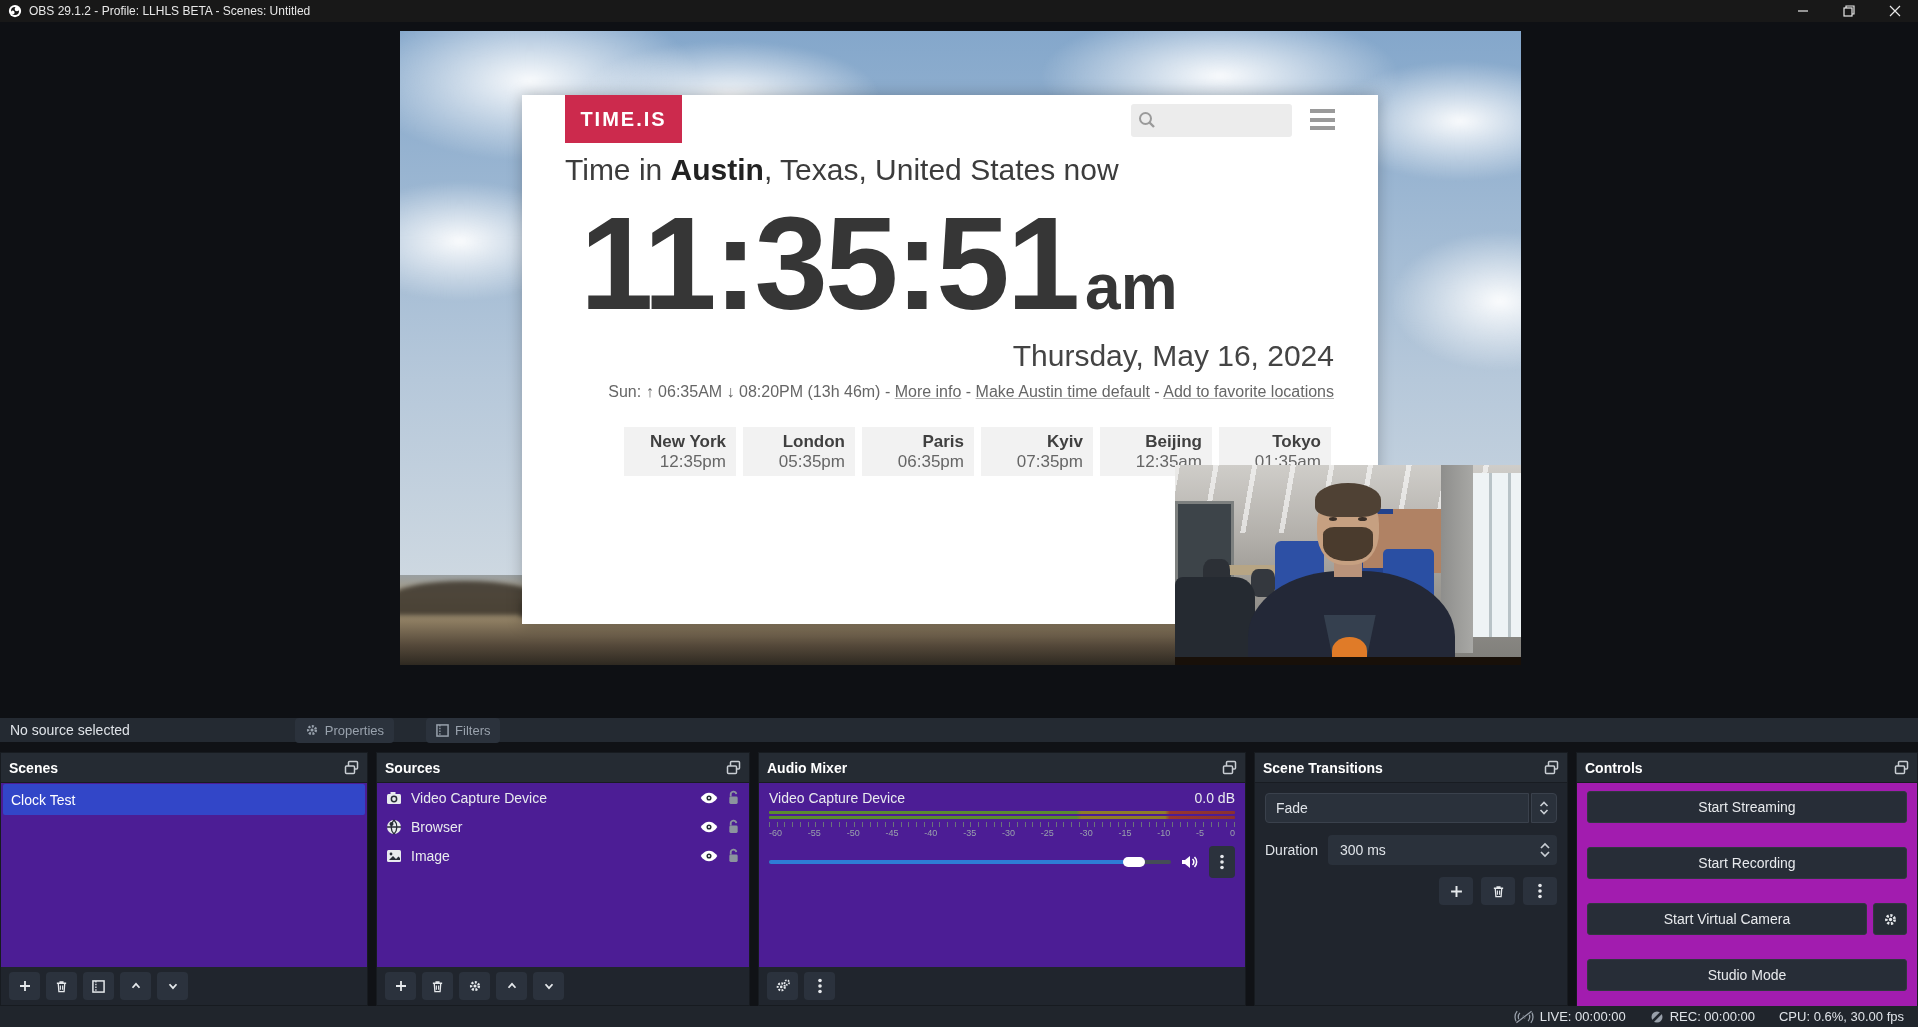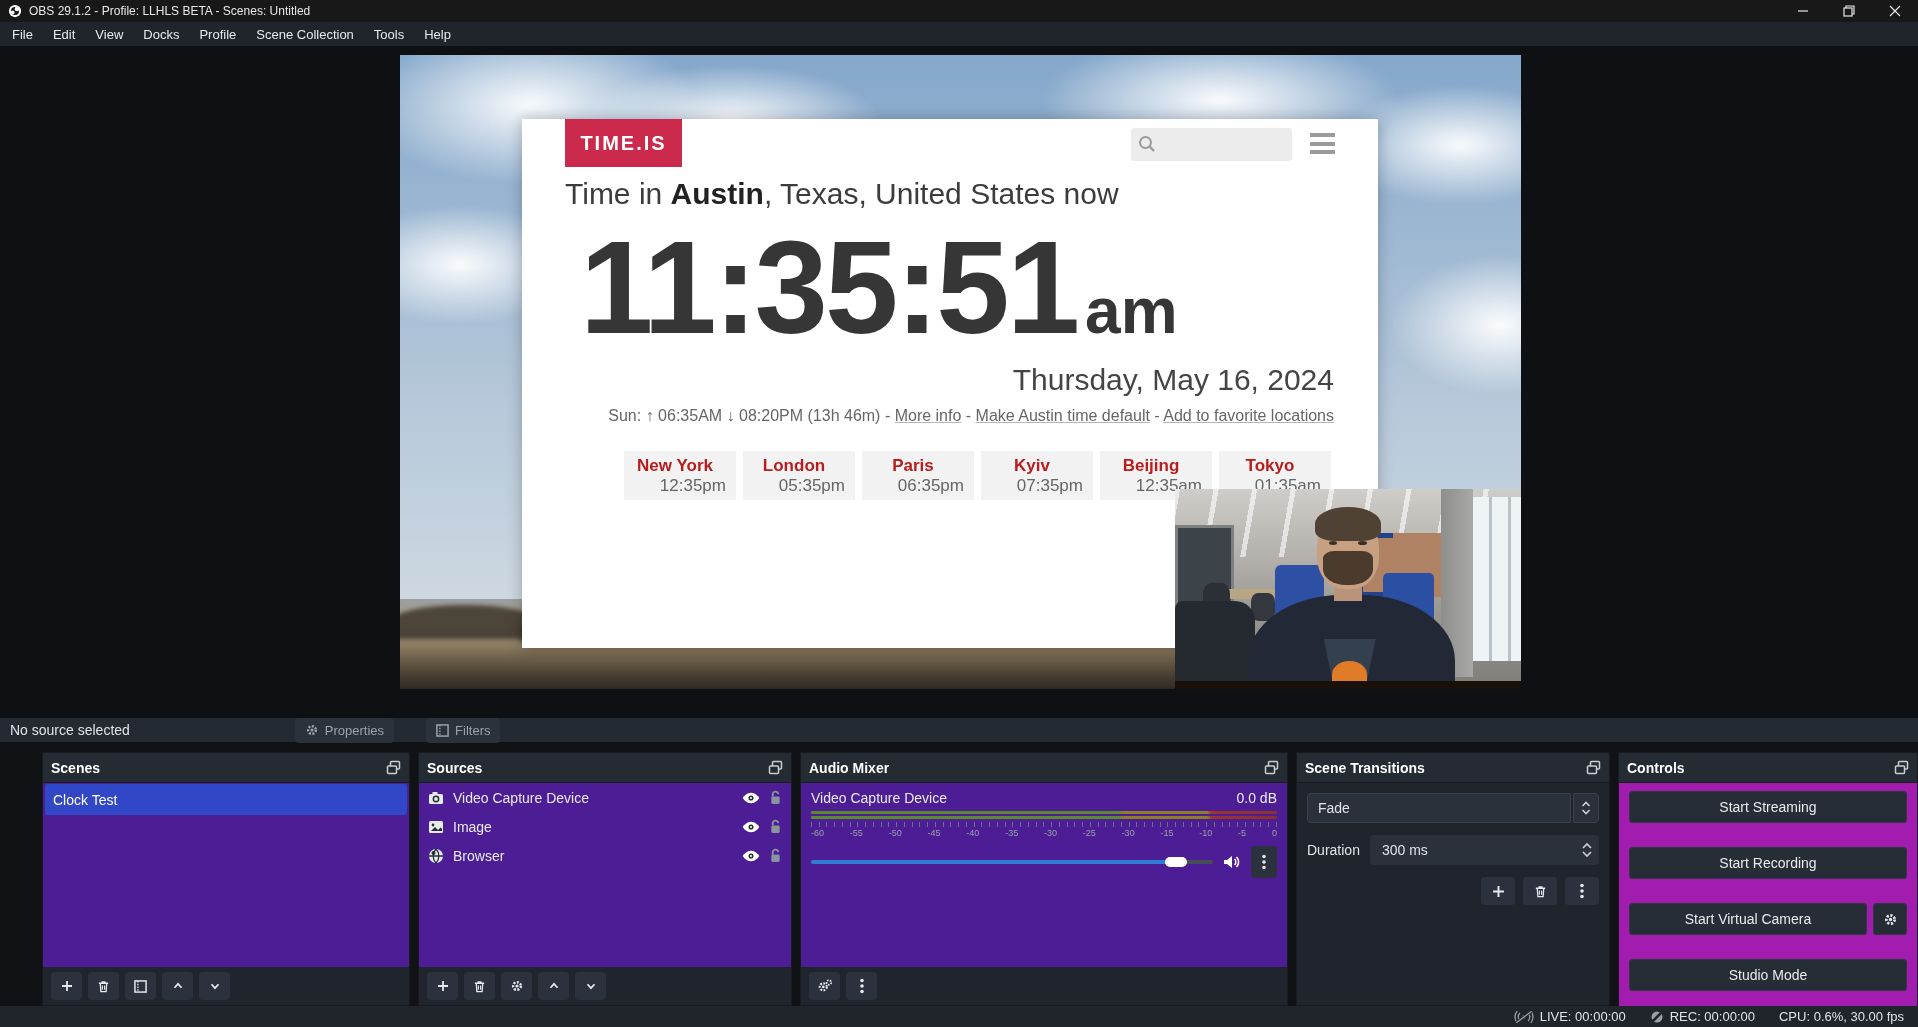--- a/index.html
+++ b/index.html
@@ -35,21 +35,21 @@
   .ti-burger span { height:4px; background:#9a9a9a; }
   .ti-head { position:absolute; left:43px; top:58px; font-size:30px; color:#3c3c3c; }
   .ti-head b { color:#222; font-weight:800; }
   .ti-clock { position:absolute; left:58px; top:96px; font-size:132px; letter-spacing:-3px; font-weight:bold; color:#363636; line-height:1.1; white-space:nowrap; }
   .ti-ampm { font-size:64px; letter-spacing:0; margin-left:8px; }
   .ti-date { position:absolute; right:44px; top:244px; font-size:30px; color:#444; }
   .ti-sun { position:absolute; right:44px; top:288px; font-size:16px; color:#666; white-space:nowrap; }
   .ti-sun a { color:#666; text-decoration:underline; text-decoration-color:#b5b5b5; }
   .ti-cities { position:absolute; left:102px; top:332px; display:flex; gap:7px; }
   .ti-city { width:112px; height:49px; background:#f2f2f2; text-align:right; padding:5px 10px 0 0; }
-  .ti-city .cname { font-size:17px; font-weight:bold; color:#b91c1c;text-align:center; }
+  .ti-city .cname { font-size:17px; font-weight:bold; color:#404040; }
   .ti-city .ctime { font-size:17px; color:#666; }
 
   
   .webcam { position:absolute; left:775px; top:434px; width:346px; height:200px; overflow:hidden;
             background:linear-gradient(#cfcdc9 0%, #b3b0ab 35%, #a09d97 55%, #8f8d88 75%, #7e7d79 100%); }
   .webcam > div { position:absolute; }
   .wc-lights { left:0; top:0; width:100%; height:34%; background:repeating-linear-gradient(100deg, rgba(255,255,255,.85) 0 5px, rgba(0,0,0,0) 5px 38px); opacity:.7; }
   .wc-glass { left:0; top:18%; width:17%; height:52%; background:#3d4449; border:3px solid #7d807f; }
   .wc-table { left:11%; top:50%; width:19%; height:5%; background:#b7a584; }
   .wc-chair1 { left:8%; top:47%; width:8%; height:18%; background:#2c3036; border-radius:30%; }
@@ -72,21 +72,21 @@
   .wc-desk { left:0; bottom:0; width:100%; height:4%; background:#181009; }
 
   
   .srcbar { height:24px; background:#242a32; display:flex; align-items:center; color:#dfe3e8; font-size:14px; flex:0 0 auto; }
   .srcbar .status { margin-left:10px; }
   .sb-btn { height:25px; background:#2b323c; border-radius:4px; color:#99a2ad; font-size:13px; display:flex; align-items:center; gap:6px; padding:0 10px; }
   .sb-btn.props { margin-left:165px; }
   .sb-btn.filt { margin-left:32px; }
 
   
-  .docks { height:254px; margin-top:10px; display:flex; gap:8px; background:#101216; flex:0 0 auto;padding-left:42px; }
+  .docks { height:254px; margin-top:10px; display:flex; gap:8px; background:#101216; flex:0 0 auto; }
   .panel { background:#20252d; border:1px solid #171b20; display:flex; flex-direction:column; }
   .p-scenes { width:368px; } .p-sources { width:374px; } .p-audio { width:488px; } .p-trans { width:314px; } .p-controls { flex:1; }
   .p-head { height:30px; background:#252b33; border-bottom:1px solid #181c22; display:flex; align-items:center; color:#fff; font-weight:bold; font-size:14px; padding:0 8px; flex:0 0 auto; }
   .p-head .pop { margin-left:auto; display:flex; }
   .p-body { flex:1 1 auto; position:relative; background:#4c1d95; margin:0; }
   .p-foot { height:38px; display:flex; align-items:center; gap:6px; padding:0 8px; background:#20252d; flex:0 0 auto; }
   .tool-btn { width:31px; height:28px; background:#2b323d; border-radius:4px; display:flex; align-items:center; justify-content:center; color:#e6e9ec; }
 
   .scene-row { height:31px; display:flex; align-items:center; padding:0 8px; color:#e8ebee; font-size:14px; margin:1px 2px 0 2px; }
   .scene-row.sel { background:#3246c8; border-radius:2px; color:#fff; }
@@ -160,30 +160,20 @@
           </svg>
         </div>
       <div class="win-btn">
           <svg width="12" height="12" viewBox="0 0 12 12">
             <path d="M1 1l10 10M11 1L1 11" stroke="#e8e8e8" stroke-width="1.2"></path>
           </svg>
         </div>
     </div>
   </div>
 
-  <div class="menubar">
-    <span class="menu-item">File</span>
-    <span class="menu-item">Edit</span>
-    <span class="menu-item">View</span>
-    <span class="menu-item">Docks</span>
-    <span class="menu-item">Profile</span>
-    <span class="menu-item">Scene Collection</span>
-    <span class="menu-item">Tools</span>
-    <span class="menu-item">Help</span>
-  </div>
 
   <div class="workspace">
     <div class="canvas">
       <div class="cloud" style="left:-40px; top:-30px; width:340px; height:160px;"></div>
       <div class="cloud" style="left:180px; top:10px; width:300px; height:110px;"></div>
       <div class="cloud" style="left:640px; top:-20px; width:360px; height:130px;"></div>
       <div class="cloud" style="left:930px; top:30px; width:260px; height:120px;"></div>
       <div class="cloud" style="left:-60px; top:150px; width:240px; height:120px;"></div>
       <div class="cloud" style="left:990px; top:200px; width:220px; height:140px;"></div>
 
@@ -354,43 +344,43 @@
               <circle cx="12" cy="8" r="3.4" fill="#272d37"></circle>
               <circle cx="12" cy="8" r="1.4" fill="#fff"></circle>
             </svg>
           <svg width="13" height="15" viewBox="0 0 14 16">
               <path d="M4 7V5a3 3 0 0 1 6-.6" fill="none" stroke="#8b949e" stroke-width="2"></path>
               <rect x="2.5" y="7" width="9" height="8" rx="1.5" fill="#8b949e"></rect>
             </svg>
         </div>
         <div class="src-row">
           <svg width="16" height="16" viewBox="0 0 16 16">
-              <rect x="1" y="2" width="14" height="12" rx="1.5" fill="#e8ebee"></rect>
-              <circle cx="5" cy="6" r="1.4" fill="#272d37"></circle>
-              <path d="M3 12l4-4 3 3 2.5-2.5 1.5 1.5v2z" fill="#272d37"></path>
-            </svg>
-          <span>Image</span>
+              <circle cx="8" cy="8" r="7" fill="#e8ebee"></circle>
+              <path d="M8 1a10 10 0 0 0 0 14M8 1a10 10 0 0 1 0 14M1 8h14" stroke="#272d37" stroke-width="1.3" fill="none"></path>
+              <circle cx="5.5" cy="5" r="2" fill="#272d37"></circle>
+            </svg>
+          <span>Browser</span>
             <span class="sp"></span>
           <svg width="18" height="14" viewBox="0 0 24 16">
               <path d="M12 1C5 1 1 8 1 8s4 7 11 7 11-7 11-7-4-7-11-7z" fill="#fff"></path>
               <circle cx="12" cy="8" r="3.4" fill="#272d37"></circle>
               <circle cx="12" cy="8" r="1.4" fill="#fff"></circle>
             </svg>
           <svg width="13" height="15" viewBox="0 0 14 16">
               <path d="M4 7V5a3 3 0 0 1 6-.6" fill="none" stroke="#8b949e" stroke-width="2"></path>
               <rect x="2.5" y="7" width="9" height="8" rx="1.5" fill="#8b949e"></rect>
             </svg>
         </div>
         <div class="src-row">
           <svg width="16" height="16" viewBox="0 0 16 16">
-              <circle cx="8" cy="8" r="7" fill="#e8ebee"></circle>
-              <path d="M8 1a10 10 0 0 0 0 14M8 1a10 10 0 0 1 0 14M1 8h14" stroke="#272d37" stroke-width="1.3" fill="none"></path>
-              <circle cx="5.5" cy="5" r="2" fill="#272d37"></circle>
-            </svg>
-          <span>Browser</span>
+              <rect x="1" y="2" width="14" height="12" rx="1.5" fill="#e8ebee"></rect>
+              <circle cx="5" cy="6" r="1.4" fill="#272d37"></circle>
+              <path d="M3 12l4-4 3 3 2.5-2.5 1.5 1.5v2z" fill="#272d37"></path>
+            </svg>
+          <span>Image</span>
             <span class="sp"></span>
           <svg width="18" height="14" viewBox="0 0 24 16">
               <path d="M12 1C5 1 1 8 1 8s4 7 11 7 11-7 11-7-4-7-11-7z" fill="#fff"></path>
               <circle cx="12" cy="8" r="3.4" fill="#272d37"></circle>
               <circle cx="12" cy="8" r="1.4" fill="#fff"></circle>
             </svg>
           <svg width="13" height="15" viewBox="0 0 14 16">
               <path d="M4 7V5a3 3 0 0 1 6-.6" fill="none" stroke="#8b949e" stroke-width="2"></path>
               <rect x="2.5" y="7" width="9" height="8" rx="1.5" fill="#8b949e"></rect>
             </svg>

